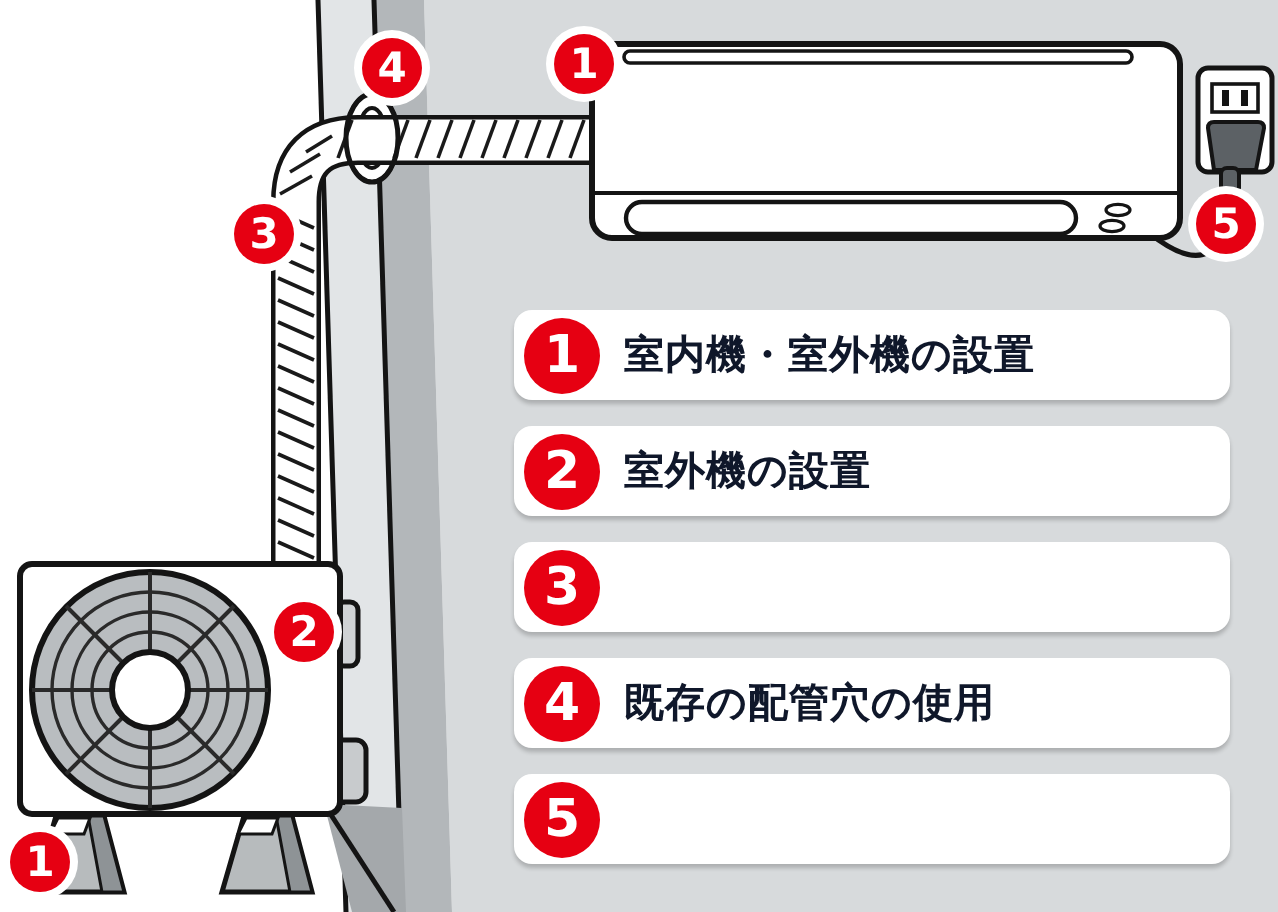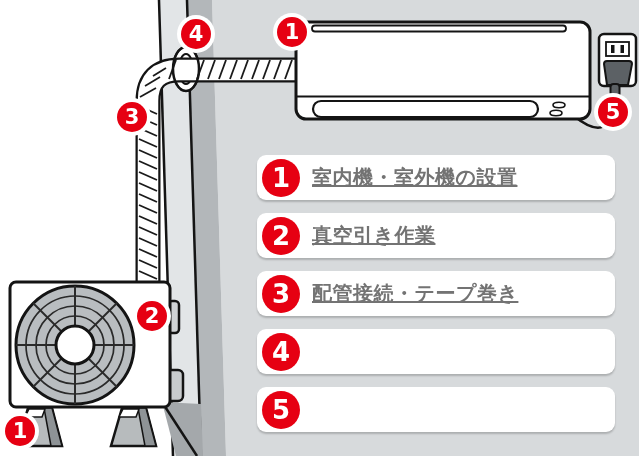--- a/index.html
+++ b/index.html
@@ -24,23 +24,22 @@
     background:#fff; border-radius:9px;
     box-shadow:0 2px 2px rgba(0,0,0,0.2);
   }
   .legend-badge{
     flex:0 0 38px; width:38px; height:38px; border-radius:50%;
     background:var(--badge-red,#e60012); color:#fff;
     font-weight:bold; font-size:26px; line-height:38px; text-align:center;
     font-family:"DejaVu Sans","Liberation Sans",sans-serif;
   }
   .legend-label{
-    font-weight:bold; font-size:20px; color:#737373; white-space:nowrap;
+    font-weight:bold; font-size:20px; color:#0f172a; white-space:nowrap;
     letter-spacing:0.5px;
-    text-decoration:underline;
   }
 </style>
 </head>
 <body>
 
 <div class="stage">
 
   <svg width="639" height="456" viewBox="0 0 639 456">
 
     <polygon points="212,0 639,0 639,456 226,456" fill="#d7dadc"></polygon>
@@ -159,27 +158,27 @@
   <div class="marker" style="left:598px;top:97px">5</div>
   <div class="marker" style="left:5px;top:416px">1</div>
 
   <div class="legend">
     <div class="legend-item">
       <div class="legend-badge">1</div>
       <div class="legend-label">室内機・室外機の設置</div>
     </div>
     <div class="legend-item">
       <div class="legend-badge">2</div>
-      <div class="legend-label">真空引き作業</div>
+      <div class="legend-label">室外機の設置</div>
     </div>
     <div class="legend-item">
       <div class="legend-badge">3</div>
-      <div class="legend-label">配管接続・テープ巻き</div>
     </div>
     <div class="legend-item">
       <div class="legend-badge">4</div>
+      <div class="legend-label">既存の配管穴の使用</div>
     </div>
     <div class="legend-item">
       <div class="legend-badge">5</div>
     </div>
   </div>
 
 </div>
 
 </body></html>

